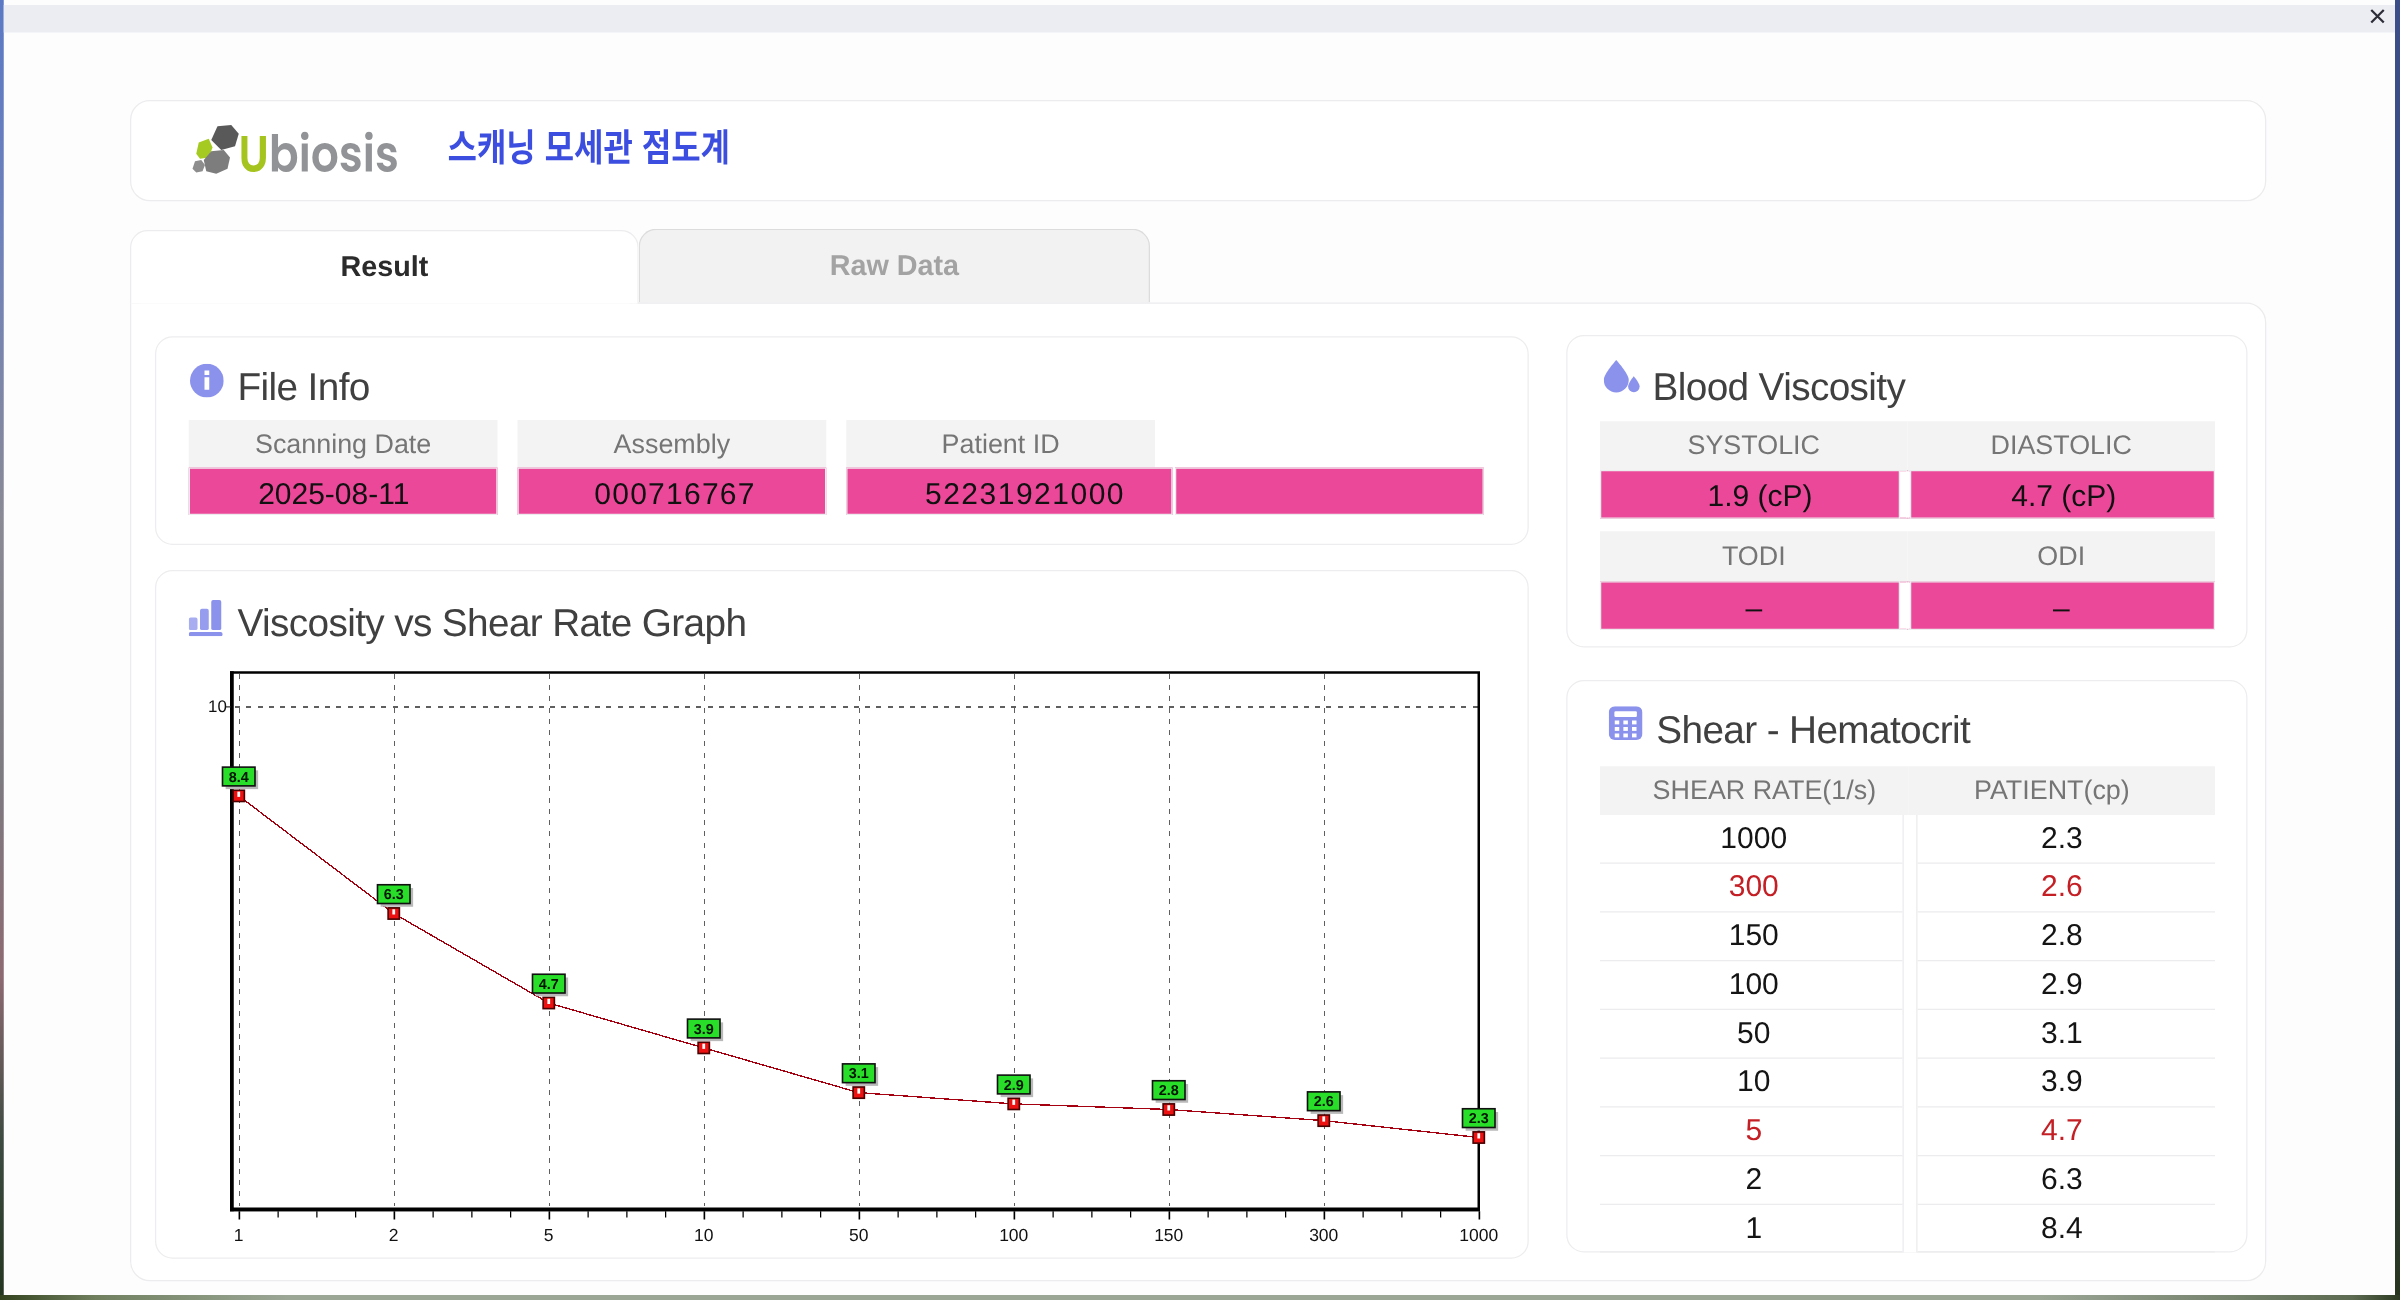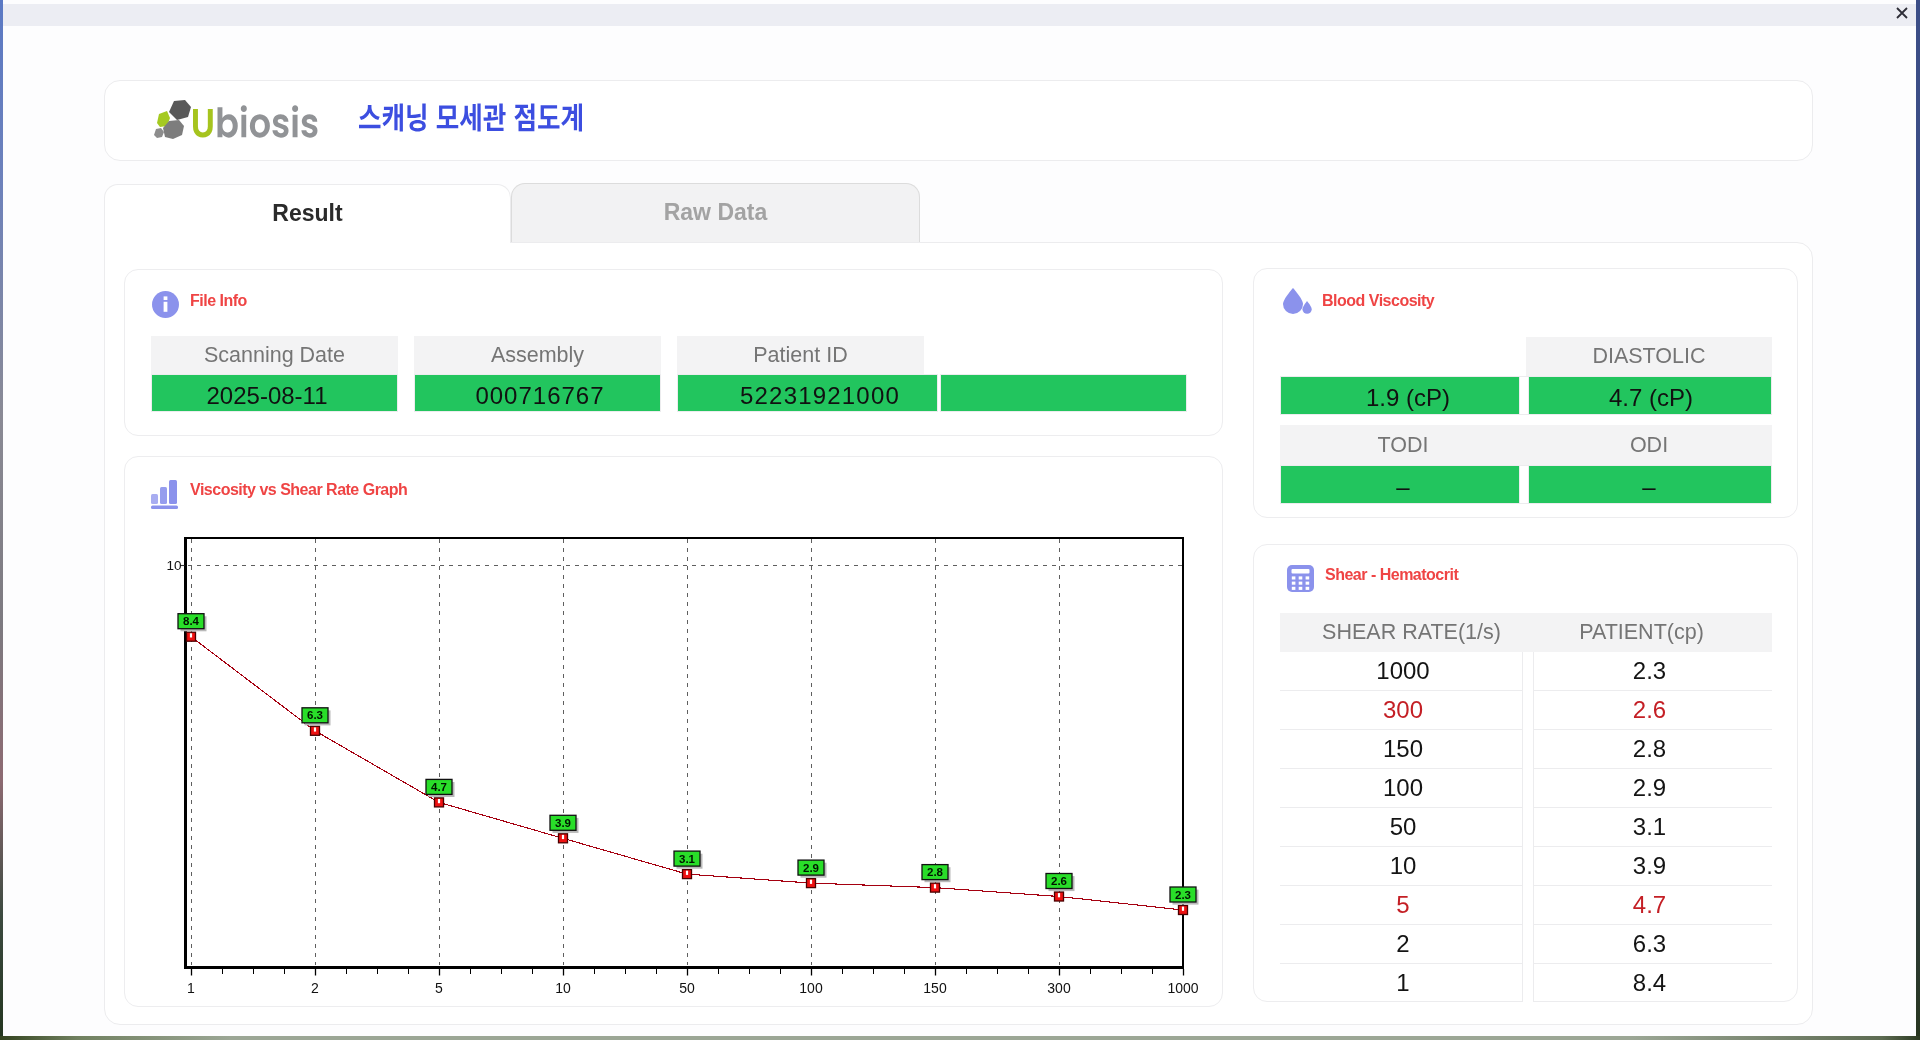--- a/index.html
+++ b/index.html
@@ -1,24 +1,24 @@
 <!DOCTYPE html>
 <html><head><meta charset="utf-8">
 <style>
 *{margin:0;padding:0;box-sizing:border-box}
 html,body{width:1920px;height:1040px;overflow:hidden;background:#fff;
  font-family:"Liberation Sans",sans-serif}
 .abs{position:absolute}
 #stage{position:relative;width:1920px;height:1040px;background:#fdfdfe}
 .card{position:absolute;background:#fff;border:1px solid #ececee;border-radius:16px}
 .panel{position:absolute;background:#fff;border:1px solid #ededef;border-radius:14px}
-.ptitle{position:absolute;font-weight:bold;font-size:16px;color:#ef4444;letter-spacing:-0.5px}
+.ptitle{position:absolute;font-weight:normal;font-size:31px;color:#404040;letter-spacing:-0.5px}
 .hcell{position:absolute;background:#f3f3f4;color:#757575;font-size:21.5px;
  display:flex;align-items:center;justify-content:center}
-.vcell{position:absolute;background:#22c55e;border:1px solid #ececee;color:#111;
+.vcell{position:absolute;background:#ec4899;border:1px solid #ececee;color:#111;
  font-size:24px;display:flex;align-items:center;justify-content:center;padding-top:5px}
 </style></head>
 <body>
 <div id="stage">
 
 <div class="abs" style="left:0;top:0;width:3px;height:1040px;background:linear-gradient(#5b79c4 0%,#6e82bb 18%,#8a8a95 40%,#7d7a80 60%,#8d6a72 75%,#3c4a40 88%,#23351f 100%)"></div>
 <div class="abs" style="right:0;top:0;width:4px;height:1040px;background:linear-gradient(#3c4e87 0%,#3d4e86 40%,#37465f 70%,#27351e 100%)"></div>
 <div class="abs" style="left:0;top:1036px;width:1920px;height:4px;background:linear-gradient(90deg,#33431f 0%,#70805f 4%,#9ba695 12%,#9ba695 85%,#5d6b52 98%,#2c3a22 100%)"></div>
 
 <div class="abs" style="left:3px;top:4px;width:1913px;height:22px;background:#ecedf3"></div>
@@ -178,20 +178,21 @@
 <text x="935" y="429.1" text-anchor="middle" font-size="11.5" font-weight="bold" fill="#001500">2.6</text>
 <rect x="1048.5" y="433.6" width="26" height="15" fill="#b9b9b9"></rect>
 <rect x="1046" y="431.0" width="26" height="15" fill="#29de29" stroke="#111" stroke-width="1.3"></rect>
 <text x="1059" y="442.6" text-anchor="middle" font-size="11.5" font-weight="bold" fill="#001500">2.3</text>
 </svg>
 <svg class="abs" style="left:1283px;top:288px" width="30" height="31" viewBox="0 0 30 31">
 <path d="M10 0 C10 0 0 11 0 16 A10 10 0 0 0 20 16 C20 11 10 0 10 0 Z" fill="#8b92ec"></path>
 <path d="M24 13 C24 13 19.5 18.5 19.5 21.2 A4.6 4.6 0 0 0 28.7 21.2 C28.7 18.5 24 13 24 13 Z" fill="#8b92ec"></path>
 </svg>
 <div class="ptitle" style="left:1322px;top:292px">Blood Viscosity</div>
+<div class="hcell" style="left:1280px;top:337px;width:246px;height:39px">SYSTOLIC</div>
     <div class="hcell" style="left:1526px;top:337px;width:246px;height:39px">DIASTOLIC</div>
 <div class="vcell" style="left:1280px;top:376px;width:246px;height:39px;padding-left:10px">1.9 (cP)</div>
     <div class="vcell" style="left:1526px;top:376px;width:246px;height:39px;padding-left:4px">4.7 (cP)</div>
 <div class="hcell" style="left:1280px;top:425px;width:246px;height:40px">TODI</div>
     <div class="hcell" style="left:1526px;top:425px;width:246px;height:40px">ODI</div>
 <div class="vcell" style="left:1280px;top:465px;width:246px;height:39px">–</div>
     <div class="vcell" style="left:1526px;top:465px;width:246px;height:39px">–</div>
 <svg class="abs" style="left:1287px;top:565px" width="27" height="27" viewBox="0 0 27 27">
 <rect x="0" y="0" width="27" height="27" rx="5" fill="#8b92ec"></rect>
 <rect x="4.5" y="4" width="18" height="4.6" rx="1" fill="#fff"></rect>

